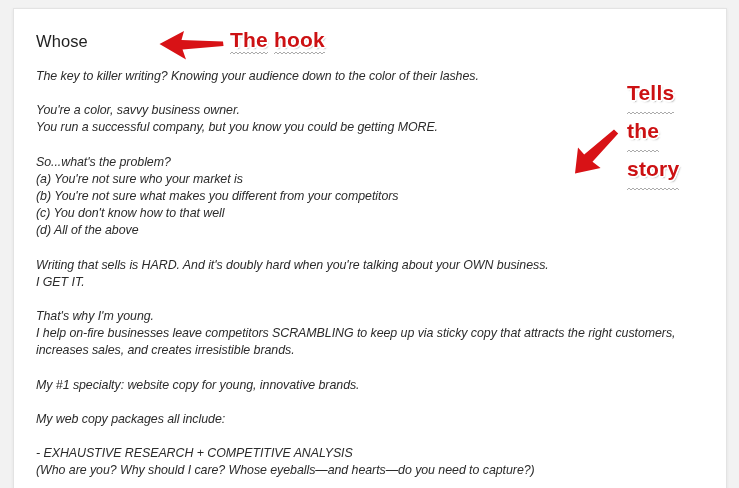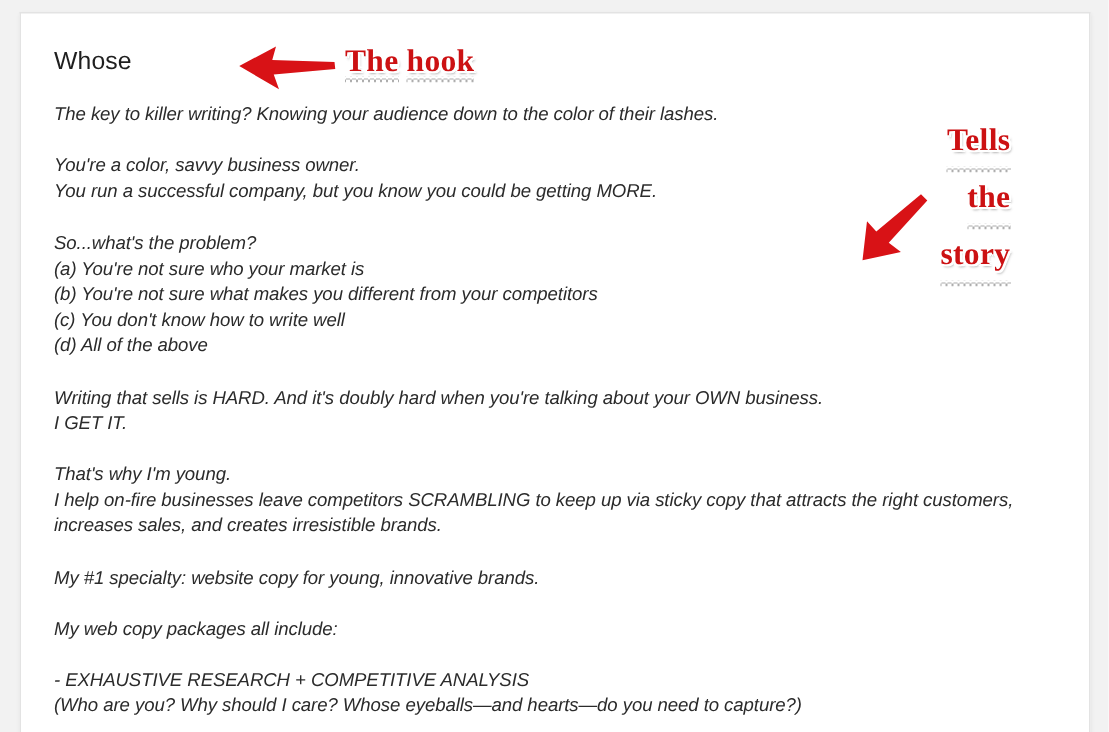--- a/index.html
+++ b/index.html
@@ -67,21 +67,21 @@
     margin: 0 0 17px 0;
     max-width: 640px;
   }
   .para:last-child { margin-bottom: 0; }
   .line { display: block; white-space: pre-wrap; font-style: italic; }
 
   
   .annot {
     position: absolute;
     color: #cc1113;
-    font-family: Liberation Serif, serif;
+    font-family: Liberation Sans, sans-serif;
     font-weight: bold;
     letter-spacing: 0.2px;
     text-shadow:
       -1.4px -1.4px 0 #ffffff,
        1.4px -1.4px 0 #ffffff,
       -1.4px  1.4px 0 #ffffff,
        1.4px  1.4px 0 #ffffff,
        0     -1.6px 0 #ffffff,
        0      1.6px 0 #ffffff,
       -1.6px  0     0 #ffffff,
@@ -97,21 +97,21 @@
     line-height: 24px;
   }
 
   .annot-story {
     left: 627px;
     top: 74px;
     font-size: 21px;
     line-height: 38px;
     text-align: left;
   }
-  .annot-story .aline { display: block; text-align: right; }
+  .annot-story .aline { display: block; }
 
   
   .wavy {
     position: relative;
     display: inline-block;
   }
   .wavy::after {
     content: "";
     position: absolute;
     left: 0;
@@ -154,21 +154,21 @@
 
         <p class="para">
           <span class="line">You're a color, savvy business owner.</span>
           <span class="line">You run a successful company, but you know you could be getting MORE.</span>
         </p>
 
         <p class="para">
           <span class="line">So...what's the problem?</span>
           <span class="line">(a) You're not sure who your market is</span>
           <span class="line">(b) You're not sure what makes you different from your competitors</span>
-          <span class="line">(c) You don't know how to write well</span>
+          <span class="line">(c) You don't know how to that well</span>
           <span class="line">(d) All of the above</span>
         </p>
 
         <p class="para">
           <span class="line">Writing that sells is HARD. And it's doubly hard when you're talking about your OWN business.</span>
           <span class="line">I GET IT.</span>
         </p>
 
         <p class="para">
           <span class="line">That's why I'm young.</span>

